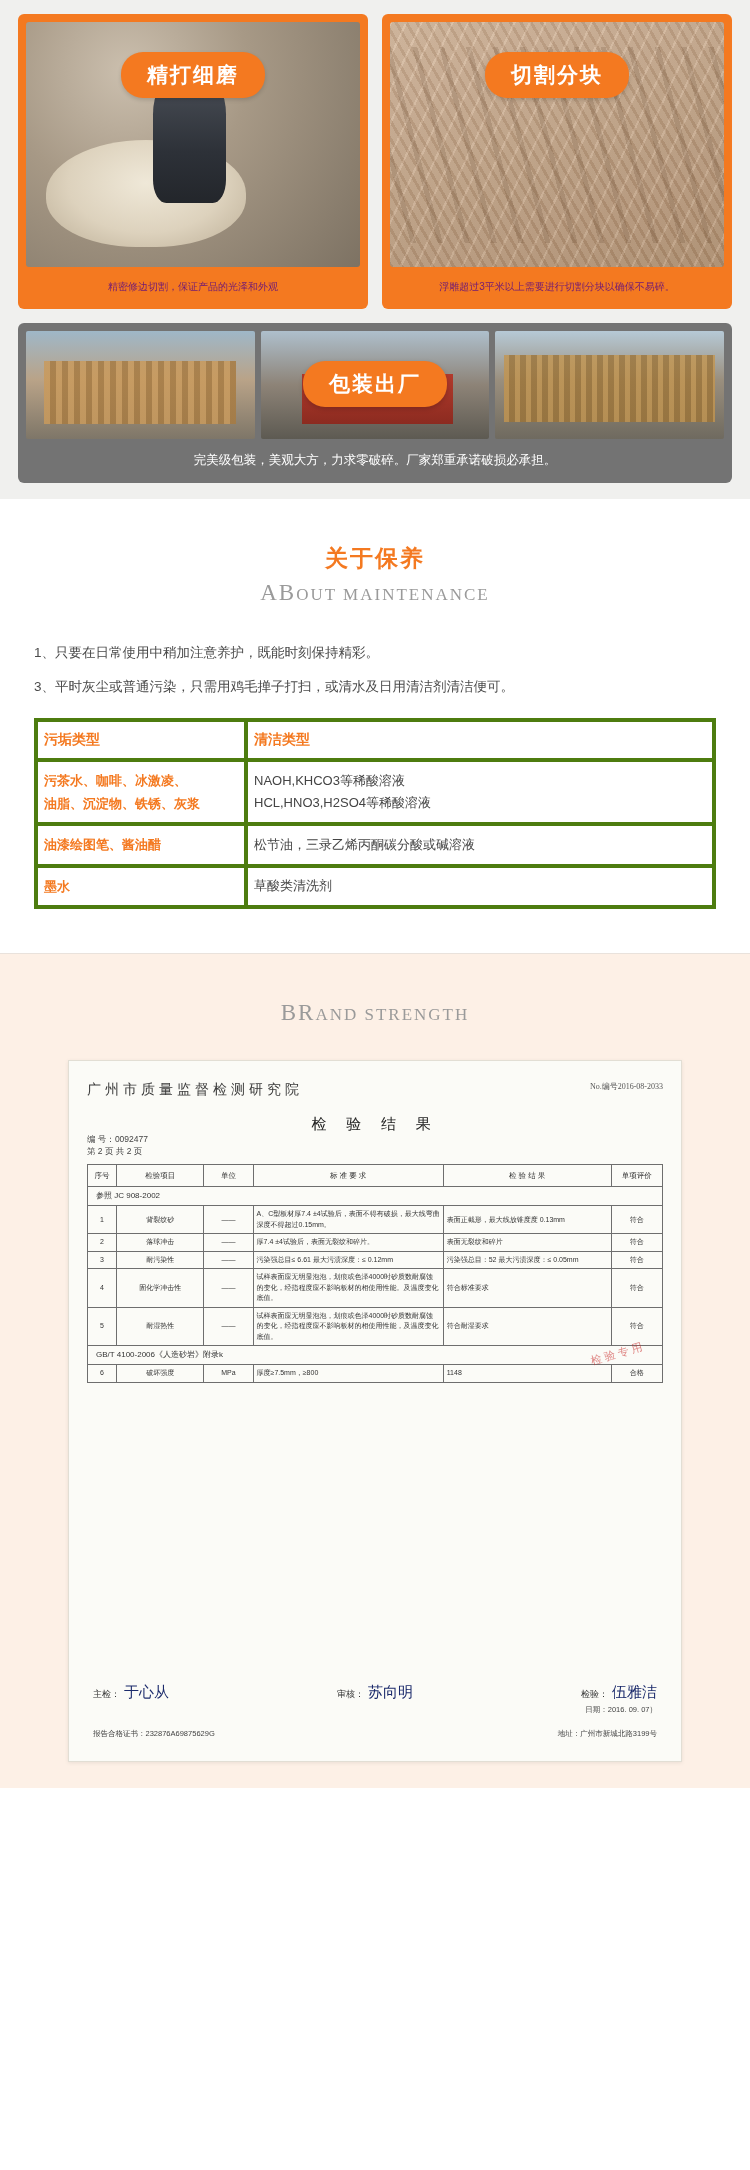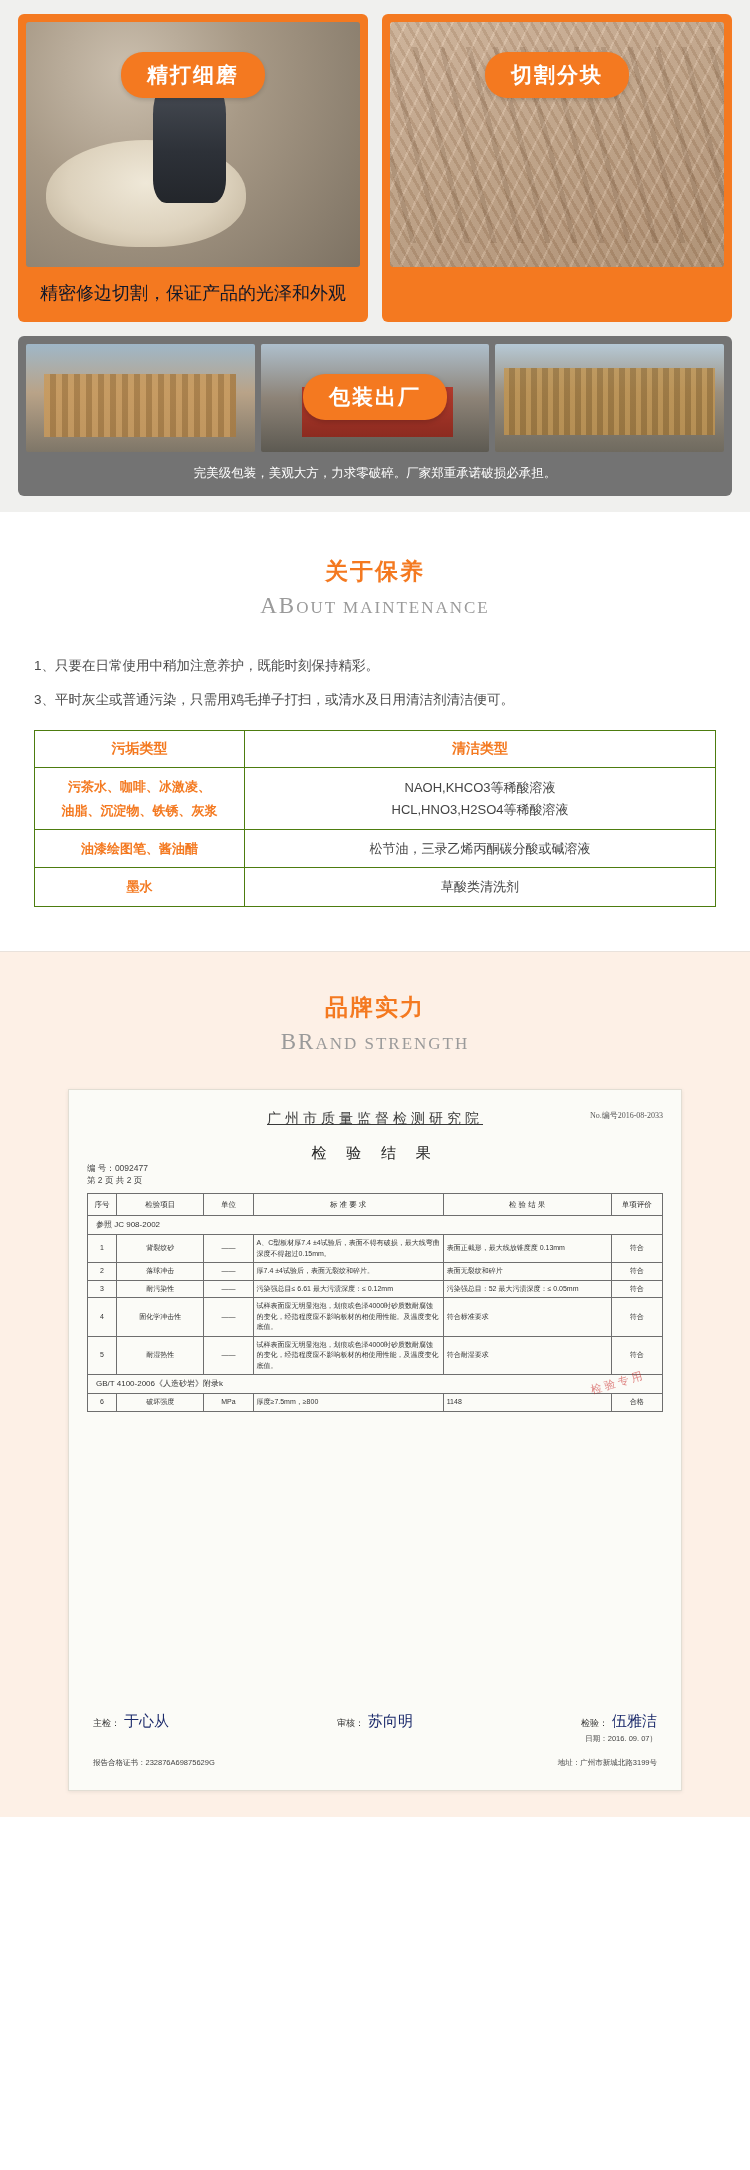--- a/index.html
+++ b/index.html
@@ -48,22 +48,22 @@
     font-size: 21px;
     font-weight: bold;
     letter-spacing: 2px;
     padding: 9px 26px;
     border-radius: 22px;
     white-space: nowrap;
     box-shadow: 0 2px 4px rgba(0,0,0,.15);
     z-index: 4;
   }
   .card-caption {
-    color: #0f172a;
-    font-size: 18px;
+    color: #701a75;
+    font-size: 10px;
     line-height: 1.6;
     text-align: center;
     padding: 12px 10px 14px 10px;
   }
 
   
   .ph-grind {
     background:
       radial-gradient(circle at 30% 20%, #cbbfae 0%, #a79986 40%, #7d7263 100%),
       linear-gradient(180deg,#b9ab99 0%, #8d8273 100%);
@@ -192,23 +192,23 @@
     color: #4a4a4a;
     line-height: 2.5;
   }
   .maint-table {
     margin: 14px 34px 0 34px;
     width: 682px;
     border-collapse: collapse;
     border: 1px solid #f0a968;
   }
   .maint-table th, .maint-table td {
-    border: 1px solid #4d7c0f;
+    border: 4px solid #4d7c0f;
     padding: 7px 6px;
-    text-align: center;
+    text-align: left;
     font-size: 13px;
     color: #444;
     margin-left: 36px;
   }
   .maint-table th {
     color: #f47920;
     font-weight: bold;
     font-size: 14px;
     padding: 9px 6px;
   }
@@ -230,28 +230,26 @@
     width: 614px;
     margin: 34px auto 0 auto;
     background: #fbfbf7;
     border: 1px solid #e2ded4;
     box-shadow: 0 1px 4px rgba(0,0,0,.08);
     padding: 16px 18px 22px 18px;
     position: relative;
     min-height: 700px;
   }
   .cert-head {
-    text-align: center;
     font-size: 14px;
     letter-spacing: 4px;
     color: #3a3a3a;
     font-family: "Liberation Serif", serif;
     position: relative;
     padding-top: 4px;
-    text-decoration: underline;
   }
   .cert-head .code {
     position: absolute;
     right: 0; top: 4px;
     font-size: 8px;
     letter-spacing: 0;
     color: #555;
   }
   .cert-title {
     text-align: center;
@@ -354,20 +352,21 @@
         <div class="photo ph-grind">
           <div class="badge">精打细磨</div>
         </div>
         <div class="card-caption">精密修边切割，保证产品的光泽和外观</div>
       </div>
 
       <div class="photo-card">
         <div class="photo ph-carve">
           <div class="badge">切割分块</div>
         </div>
+        <div class="card-caption">浮雕超过3平米以上需要进行切割分块以确保不易碎。</div>
       </div>
 
     </div>
 
     <div class="pack-card">
       <div class="pack-photos">
         <div class="pp pp1"></div>
         <div class="pp pp2"></div>
         <div class="pp pp3"></div>
       </div>
@@ -407,21 +406,20 @@
       </tr>
       <tr>
         <td class="left-col">墨水</td>
         <td class="right-col">草酸类清洗剂</td>
       </tr>
     </tbody>
       </table>
   </section>
 
   <section class="brand-section">
-    <div class="sect-title">品牌实力</div>
     <div class="sect-sub">
       <span class="cap">BR</span><span>AND STRENGTH</span>
     </div>
 
     <div class="cert-wrap">
       <div class="cert-head">
         <span>广州市质量监督检测研究院</span>
         <span class="code">No.编号2016-08-2033</span>
       </div>
 

